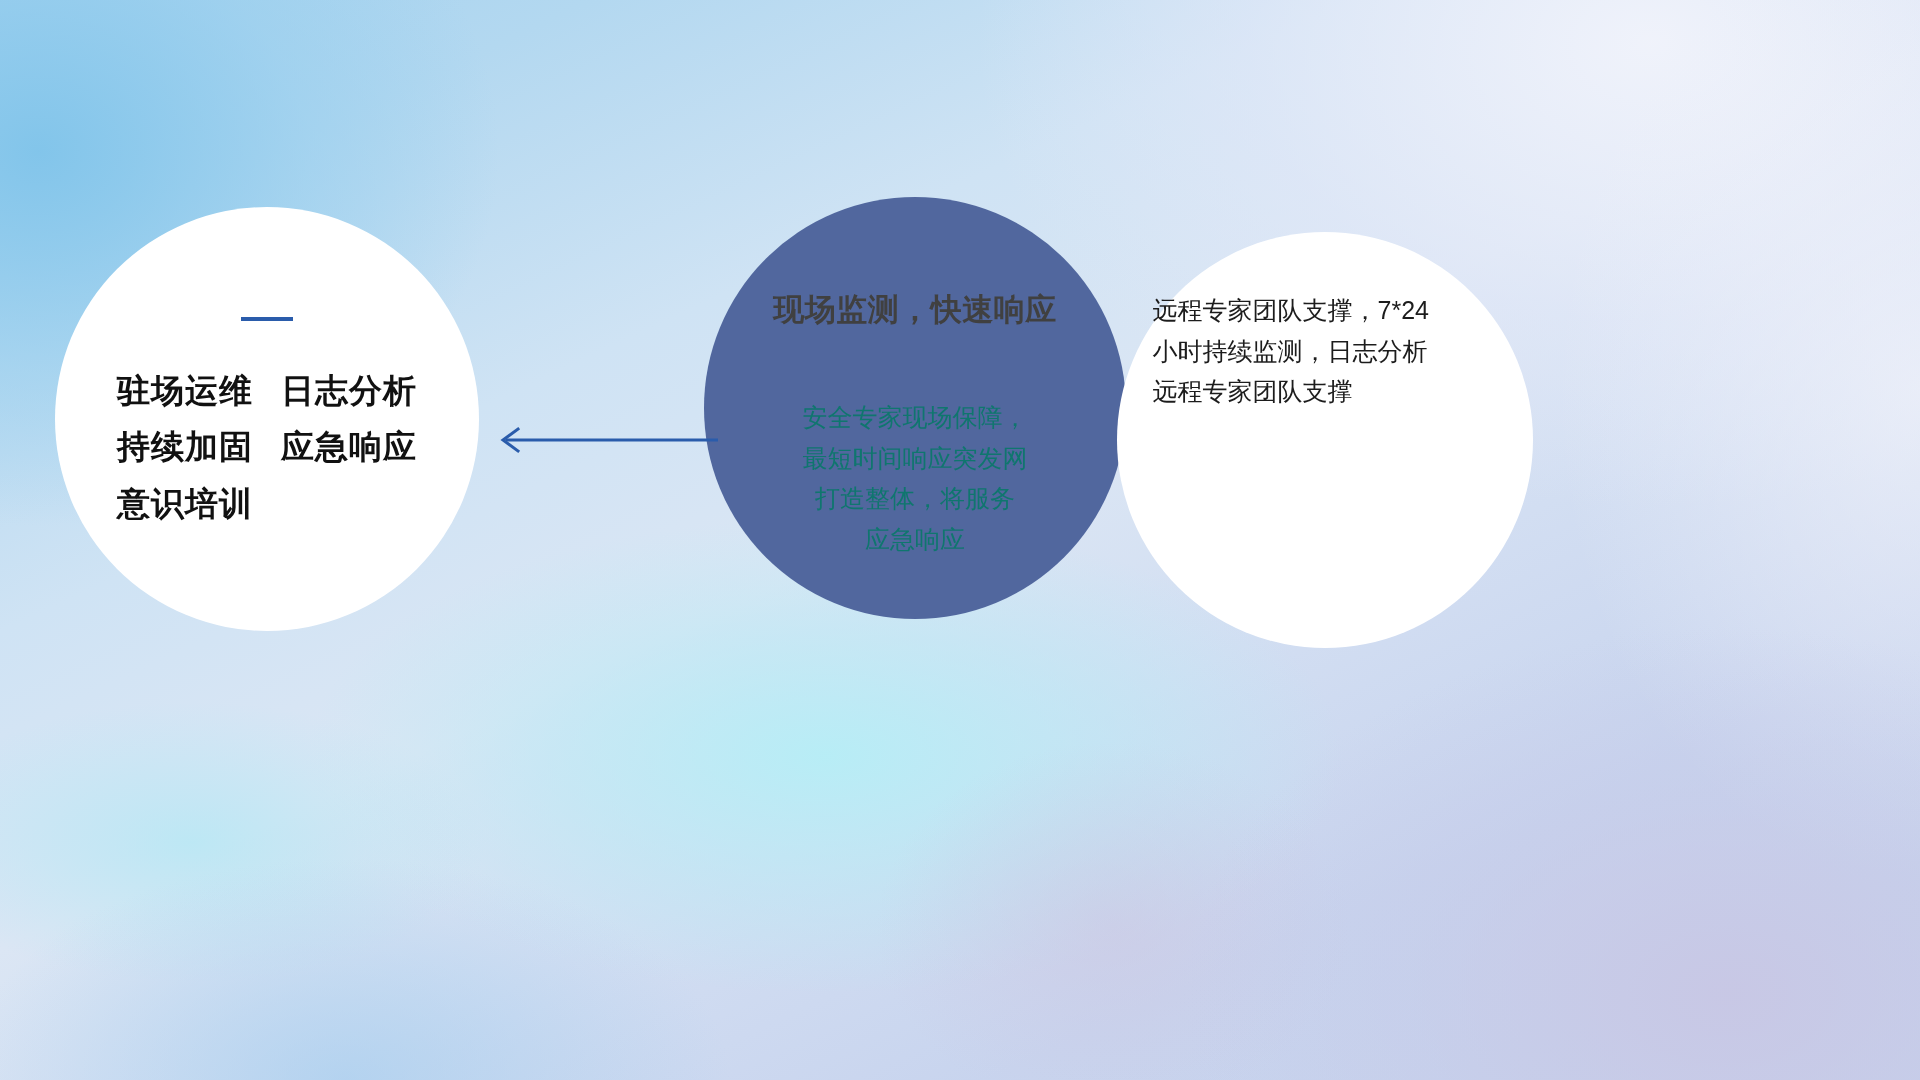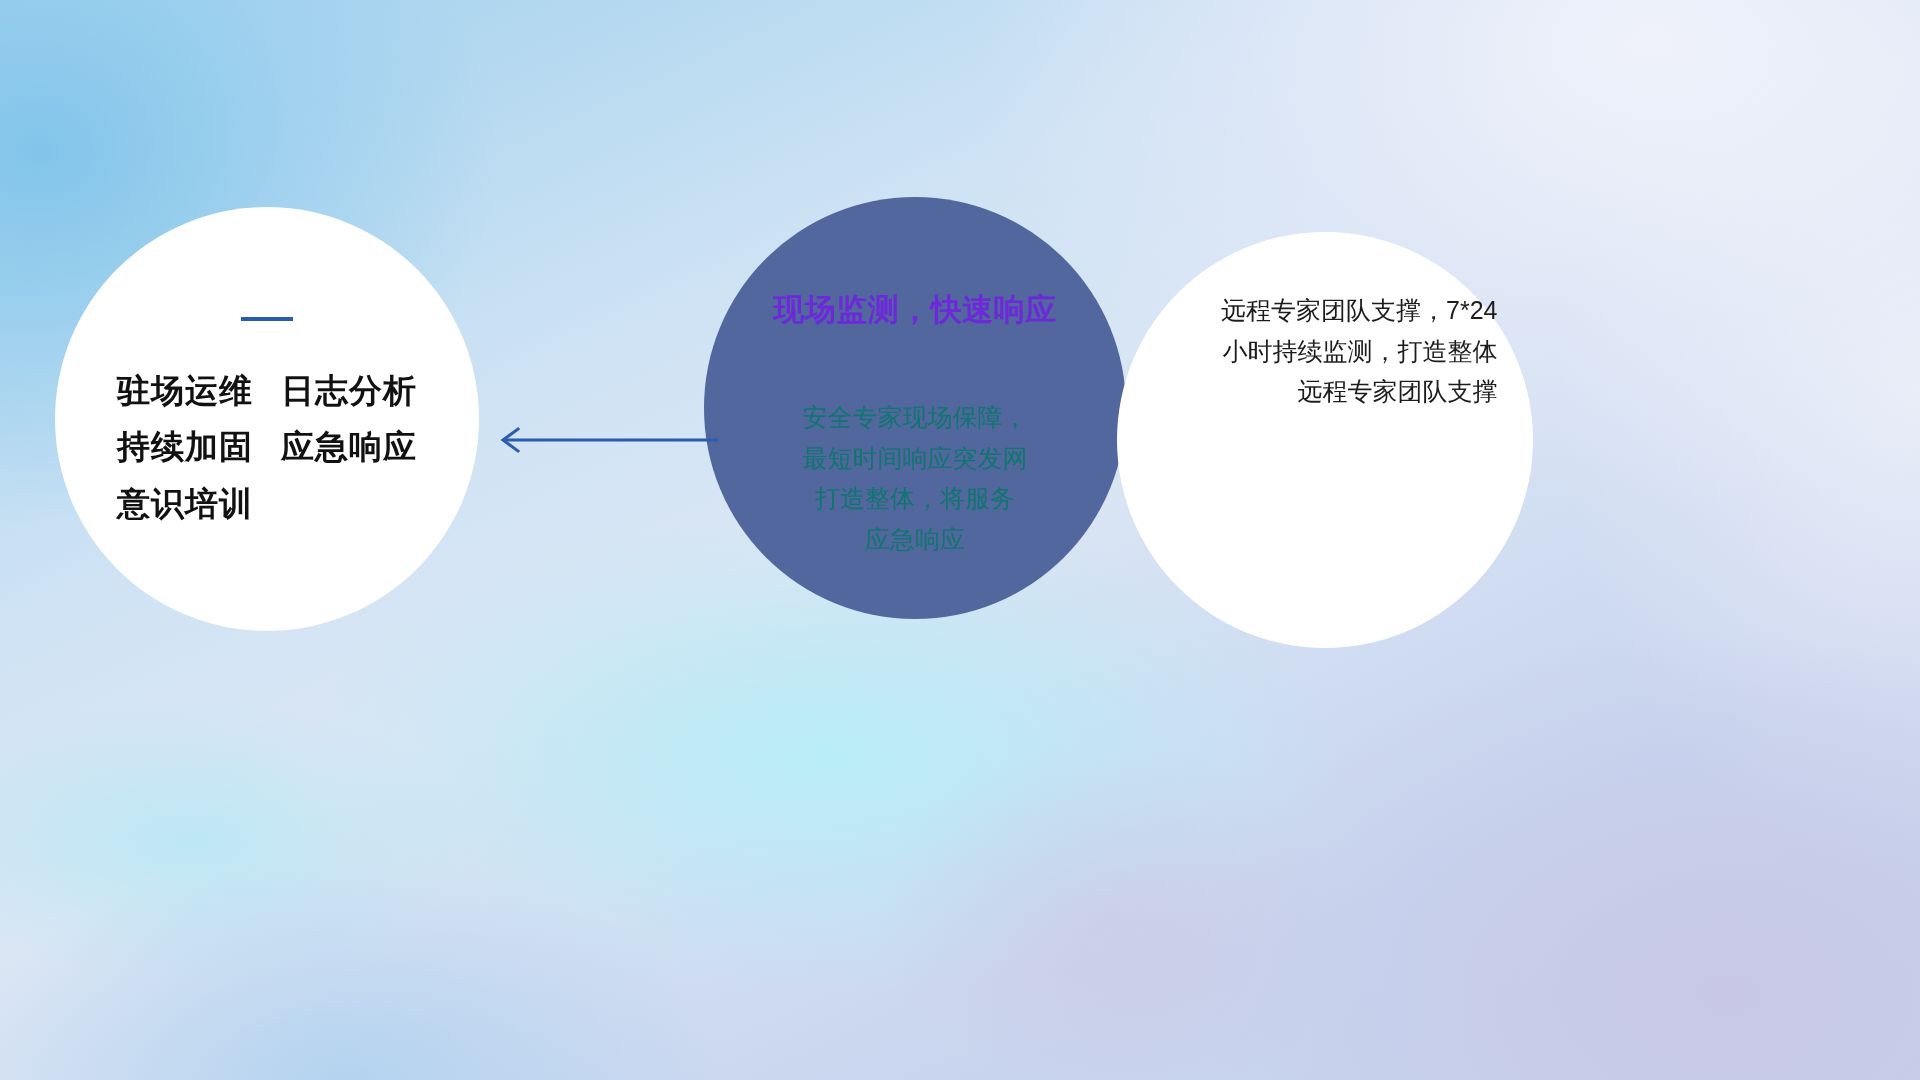--- a/index.html
+++ b/index.html
@@ -159,21 +159,21 @@
     display: flex;
     flex-direction: column;
     align-items: center;
     justify-content: flex-start;
     padding-top: 92px;
     box-sizing: border-box;
   }
   .mid-title {
     font-size: 31px;
     font-weight: 700;
-    color: #6d28d9;
+    color: #404040;
     letter-spacing: 0.5px;
     white-space: nowrap;
     margin-bottom: 66px;
   }
   .mid-body {
     font-size: 25px;
     font-weight: 400;
     color: #0f766e;
     line-height: 1.62;
     text-align: center;
@@ -200,21 +200,21 @@
     color: #2a4b9b;
     letter-spacing: 0.5px;
     white-space: nowrap;
     margin-bottom: 69px;
   }
   .right-body {
     font-size: 25px;
     font-weight: 400;
     color: #1c1c1c;
     line-height: 1.62;
-    text-align: right;
+    text-align: left;
     width: 345px;
   }
 
   
   .arrow {
     position: absolute;
     left: 490px;
     top: 418px;
     width: 230px;
     height: 44px;
@@ -265,18 +265,18 @@
       <div>安全专家现场保障，</div>
       <div>最短时间响应突发网</div>
       <div>打造整体，将服务</div>
       <div>应急响应</div>
     </div>
   </div>
 
   <div class="right-content">
     <div class="right-body">
       <div>远程专家团队支撑，7*24</div>
-      <div>小时持续监测，打造整体</div>
+      <div>小时持续监测，日志分析</div>
       <div>远程专家团队支撑</div>
     </div>
   </div>
 
 </div>
 
 </body></html>

